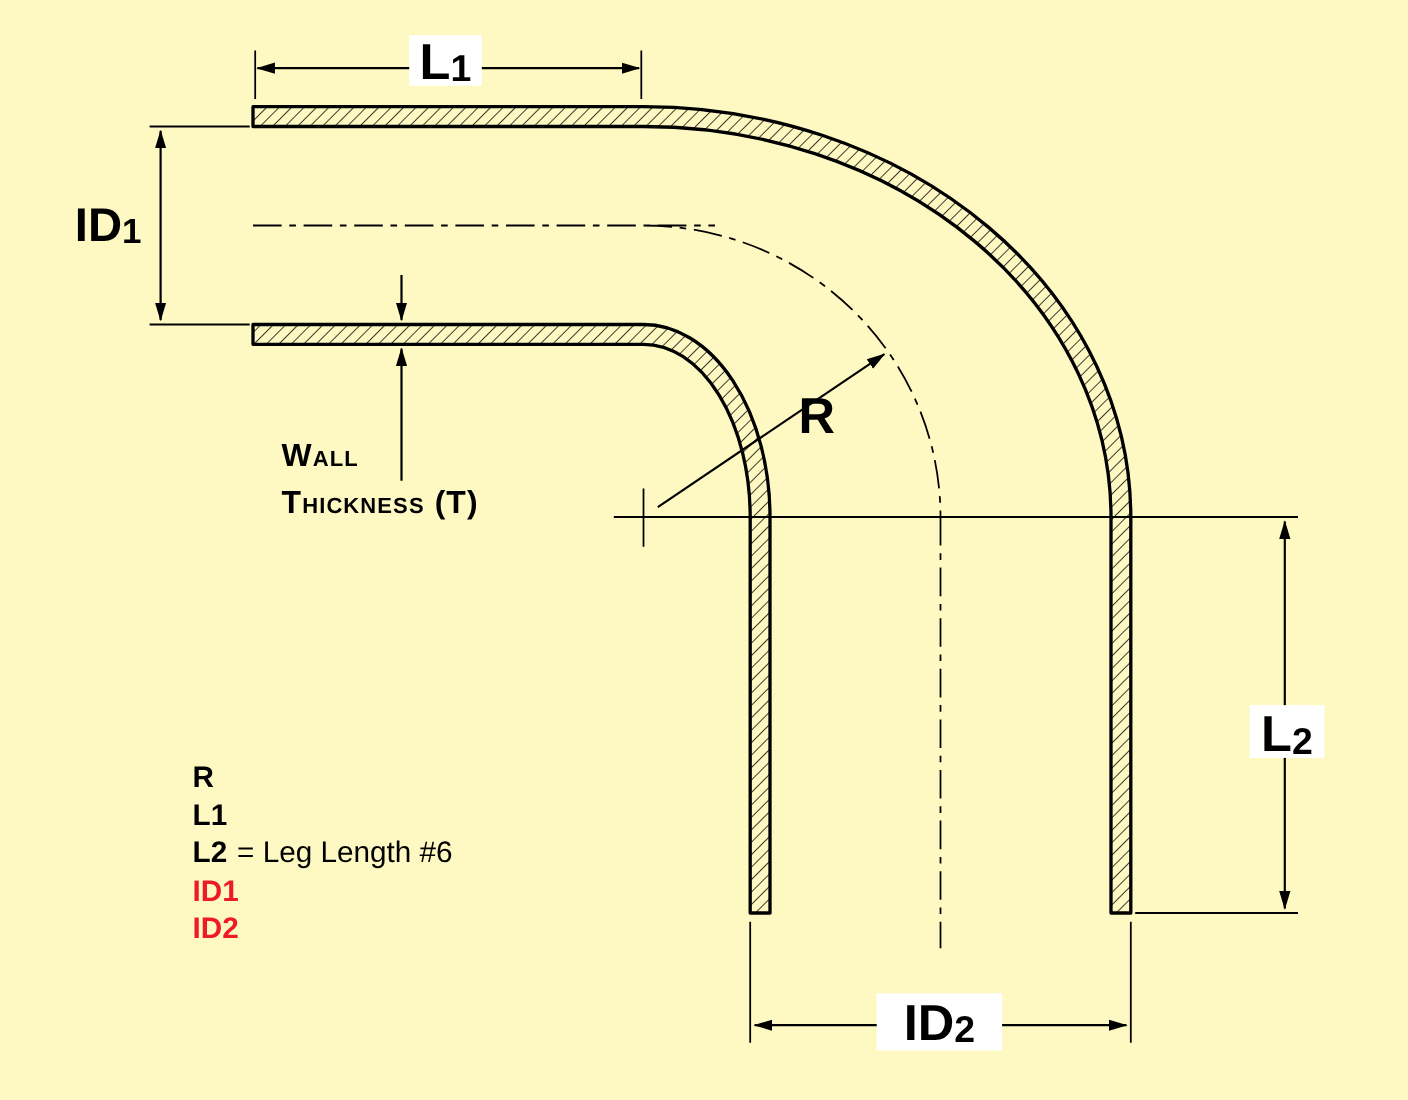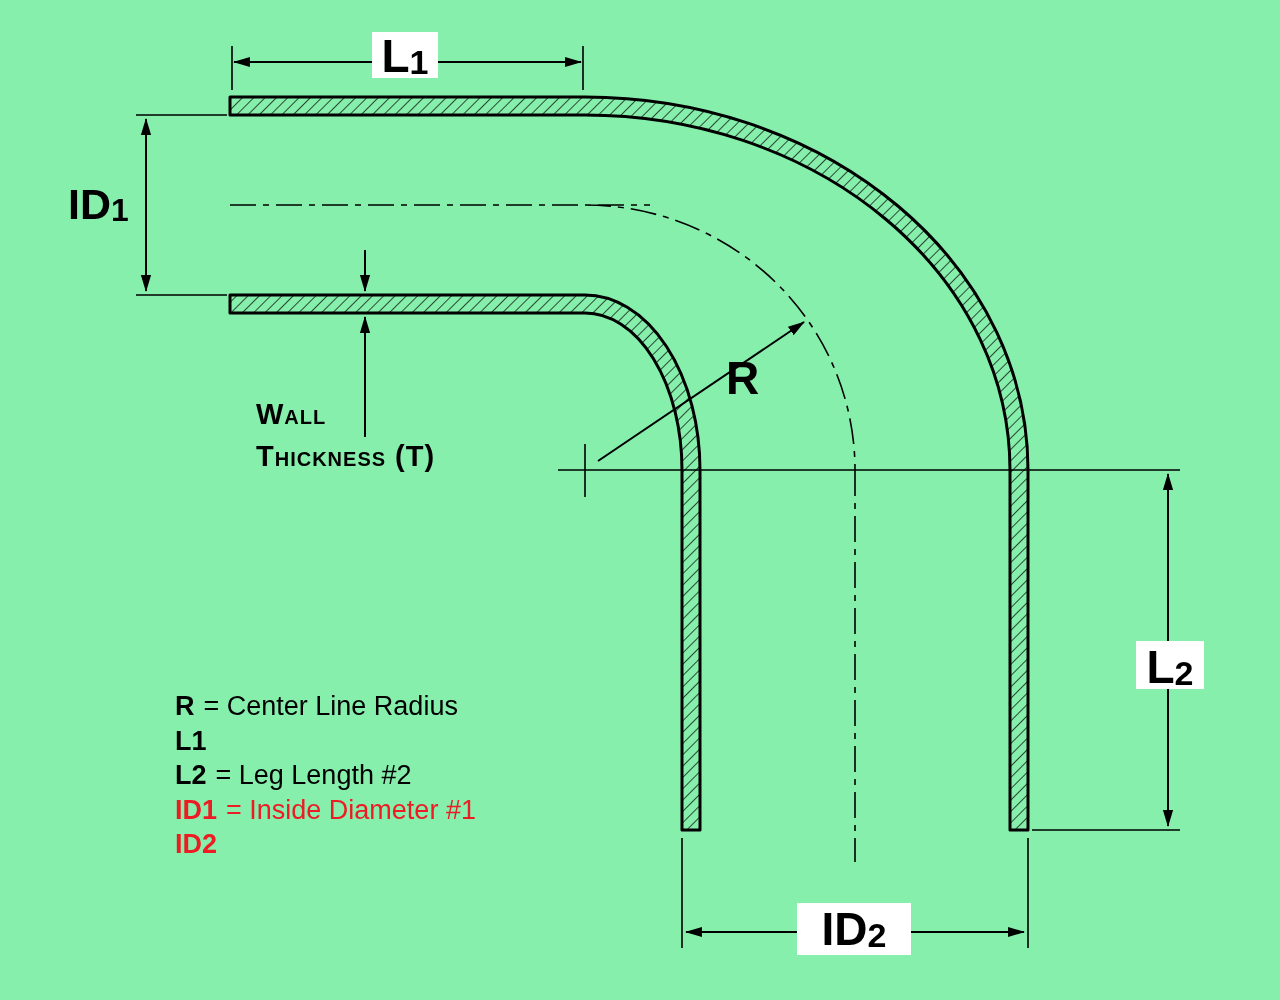--- a/index.html
+++ b/index.html
@@ -1,16 +1,16 @@
 <!DOCTYPE html>
 <html><head>
 <meta charset="utf-8">
 <style>
   html,body{margin:0;padding:0;background:#ffffff;}
-  .canvas{position:relative;width:1280px;height:1000px;background:#86efac;overflow:hidden;
+  .canvas{position:relative;width:1280px;height:1000px;background:#fef9c3;overflow:hidden;
           font-family:"Liberation Sans",sans-serif;text-decoration:underline;}
   .canvas svg{position:absolute;left:0;top:0;}
   .dim-label{font-family:"Liberation Sans",sans-serif;font-weight:700;fill:#000000;}
   .sub{font-size:0.74em;}
   .wall-label{font-family:"Liberation Sans",sans-serif;font-weight:700;font-size:29px;
               font-variant:small-caps;letter-spacing:1px;fill:#000000;}
   .legend{position:absolute;left:175px;top:689px;font-size:27px;color:#000000;}
   .legend-row{display:flex;gap:9px;line-height:34.5px;align-items:baseline;}
   .legend-row.red{color:#ed1c24;}
   .term{font-weight:700;}
@@ -60,31 +60,29 @@
 
     <text class="dim-label" x="854" y="945" font-size="46" text-anchor="middle" fill="#ed1c24"><tspan>ID</tspan><tspan class="sub" dy="2">2</tspan></text>
 
     <text class="wall-label" x="256" y="424">Wall</text>
     <text class="wall-label" x="256" y="466">Thickness (T)</text>
   </svg>
 
   <div class="legend">
     <div class="legend-row">
       <span class="term">R</span>
-      <span class="desc">= Center Line Radius</span>
     </div>
     <div class="legend-row">
       <span class="term">L1</span>
     </div>
     <div class="legend-row">
       <span class="term">L2</span>
-      <span class="desc">= Leg Length #2</span>
+      <span class="desc">= Leg Length #6</span>
     </div>
     <div class="legend-row red">
       <span class="term">ID1</span>
-      <span class="desc">= Inside Diameter #1</span>
     </div>
     <div class="legend-row red">
       <span class="term">ID2</span>
     </div>
   </div>
 
 </div>
 
 </body></html>

